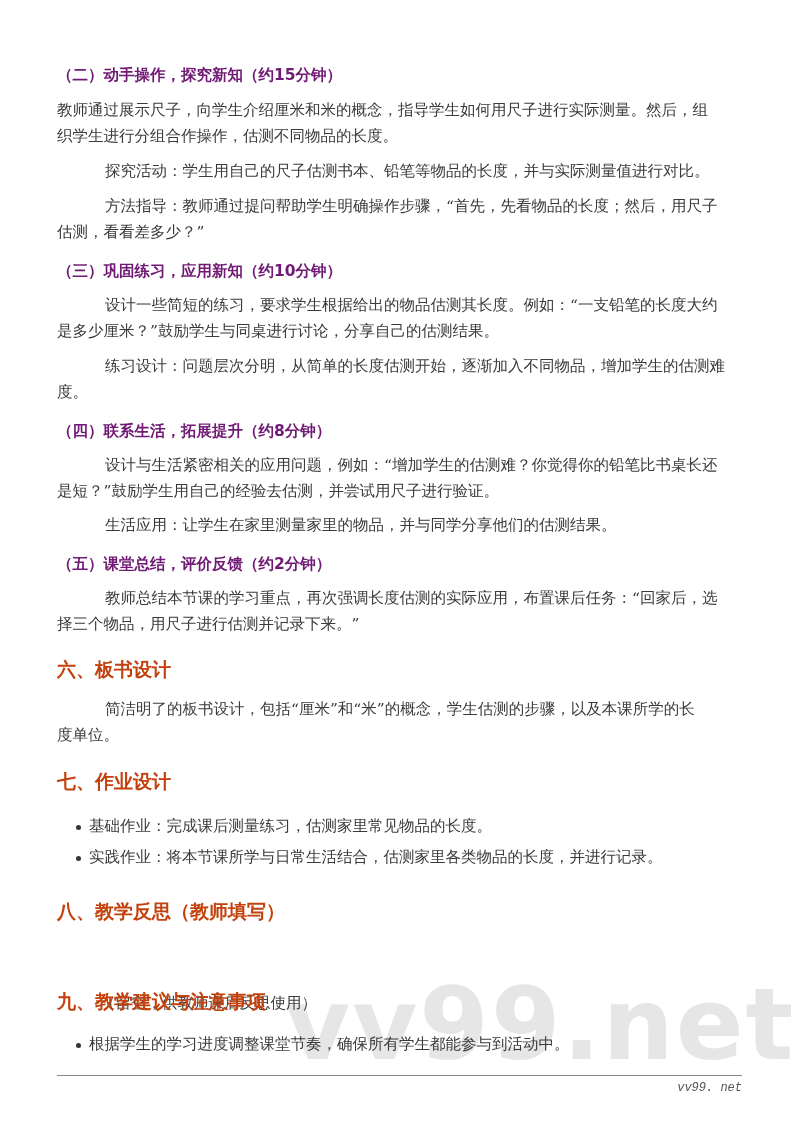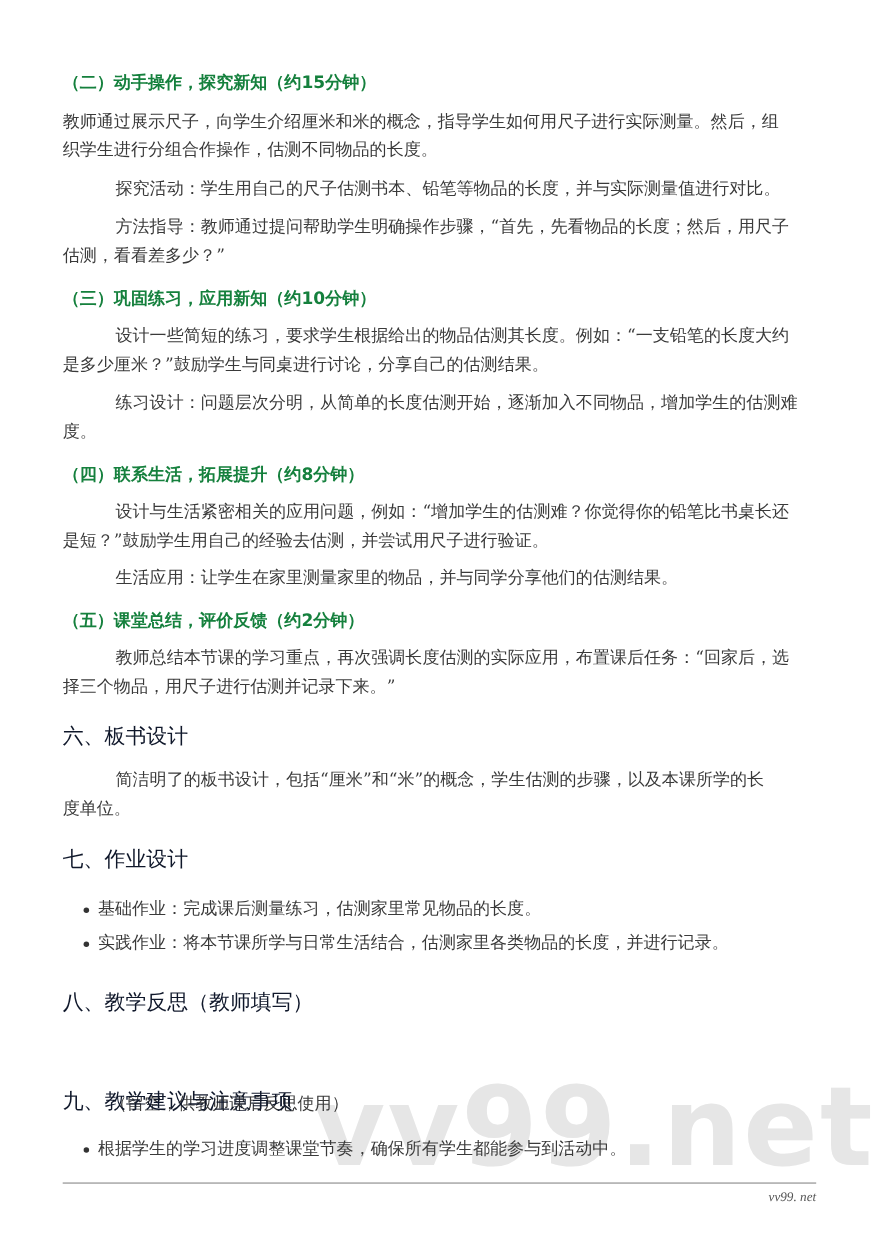--- a/index.html
+++ b/index.html
@@ -1,28 +1,28 @@
 <!DOCTYPE html>
 <html><head>
 <meta charset="utf-8">
 <style>
   html, body { margin: 0; padding: 0; background: #ffffff; }
   body { width: 800px; height: 1130px; position: relative; overflow: hidden;
          font-family: "DejaVu Serif", "Liberation Serif", serif; color: #333333; }
   .page { position: absolute; left: 0; top: 0; width: 800px; height: 1130px; }
   .line { position: absolute; left: 57px; white-space: nowrap; font-size: 15.5px; line-height: 22px; color: #3a3a3a; }
   .indent { left: 89px; margin-left: 16px; }
-  .sub-heading { font-weight: bold; font-size: 15.5px; color: #15803d; font-family: "DejaVu Sans", "Liberation Sans", sans-serif; }
-  .heading { font-weight: normal; font-size: 19px; color: #0f172a; font-family: "DejaVu Sans", "Liberation Sans", sans-serif; }
+  .sub-heading { font-weight: bold; font-size: 15.5px; color: #701a75; font-family: "DejaVu Sans", "Liberation Sans", sans-serif; }
+  .heading { font-weight: bold; font-size: 19px; color: #c2410c; font-family: "DejaVu Sans", "Liberation Sans", sans-serif; }
   .bullet-dot { position: absolute; left: 76px; width: 5px; height: 5px; border-radius: 50%; background: #333; }
   .bullet-text { left: 89px; }
   .watermark { position: absolute; left: 285px; top: 975px; font-size: 100px; font-weight: bold;
                font-family: "DejaVu Sans", "Liberation Sans", sans-serif; color: #e6e6e6; letter-spacing: 2px; line-height: 100px; z-index: 0; }
   .footer-rule { position: absolute; left: 57px; top: 1075px; width: 685px; height: 1px; background: #888888; }
-  .footer-text { position: absolute; right: 58px; top: 1081px; font-style: italic; font-size: 12px; color: #555555; font-family: Liberation Serif, serif; }
+  .footer-text { position: absolute; right: 58px; top: 1081px; font-style: italic; font-size: 12px; color: #555555; font-family: Liberation Mono, monospace; }
   .fg { z-index: 1; }
 </style>
 </head>
 <body>
 
 <div class="page">
 
   <div class="watermark">vv99.net</div>
 
   <div class="line sub-heading fg" style="top:64px">（二）动手操作，探究新知（约15分钟）</div>

